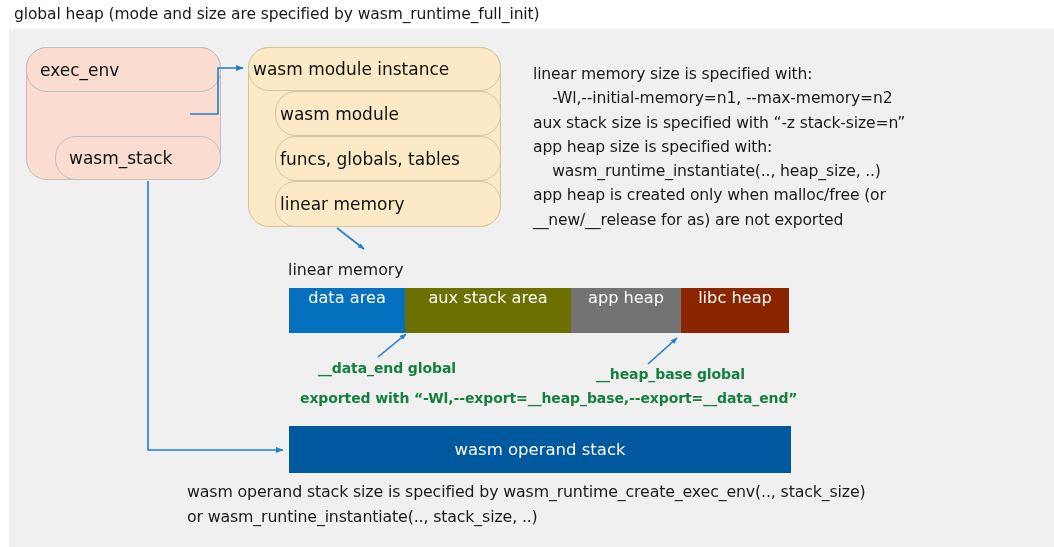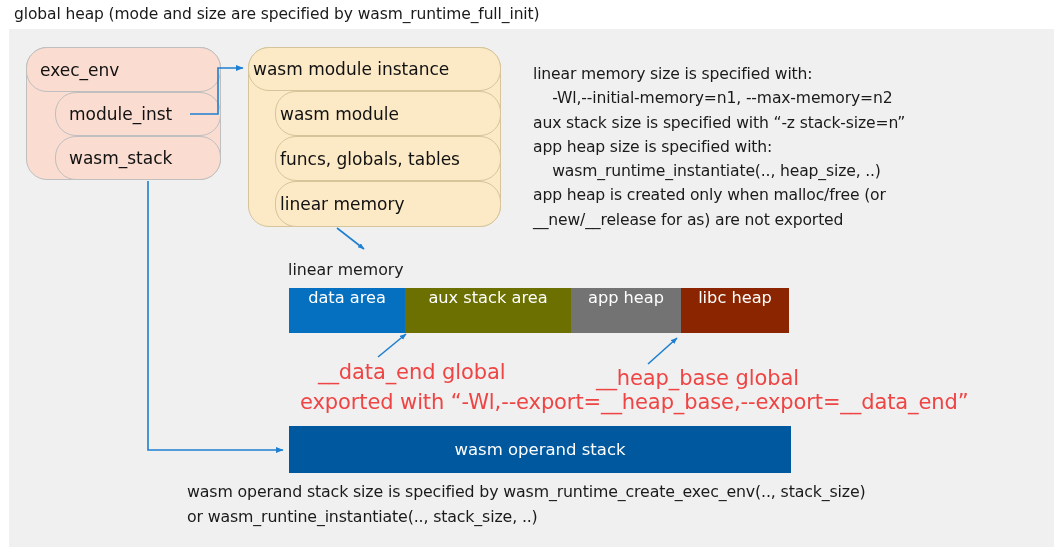--- a/index.html
+++ b/index.html
@@ -115,24 +115,25 @@
     background: #00589e;
     color: #ffffff;
     font-size: 16.5px;
     display: flex;
     align-items: center;
     justify-content: center;
   }
   
   .anno {
     position: absolute;
-    font-size: 21px;
-    color: #ef4444;
+    font-size: 14px;
+    color: #15803d;
     white-space: nowrap;
     letter-spacing: -0.1px;
+    font-weight: bold;
   }
   .bottom-note {
     position: absolute;
     left: 187px; top: 479px;
     font-size: 15.8px;
     line-height: 25px;
     color: #1a1a1a;
     white-space: pre;
     letter-spacing: -0.15px;
   }
@@ -152,23 +153,20 @@
   <div class="title">global heap (mode and size are specified by wasm_runtime_full_init)</div>
 
   <div class="panel"></div>
 
   <div class="abox pink-outer" style="left:26px; top:47px; width:195px; height:133px;"></div>
 
   <div class="abox pink-row" style="left:26px; top:47px; width:195px; height:45px;">
     <span class="lbl">exec_env</span>
   </div>
 
-  <div class="abox pink-row" style="left:55px; top:92px; width:166px; height:44px;">
-    <span class="lbl">module_inst</span>
-  </div>
 
   <div class="abox pink-row" style="left:55px; top:136px; width:166px; height:44px;">
     <span class="lbl">wasm_stack</span>
   </div>
 
   <div class="abox tan-outer" style="left:248px; top:47px; width:253px; height:180px;"></div>
 
   <div class="abox tan-row" style="left:248px; top:47px; width:253px; height:44px;">
     <span class="lbl">wasm module instance</span>
   </div>

